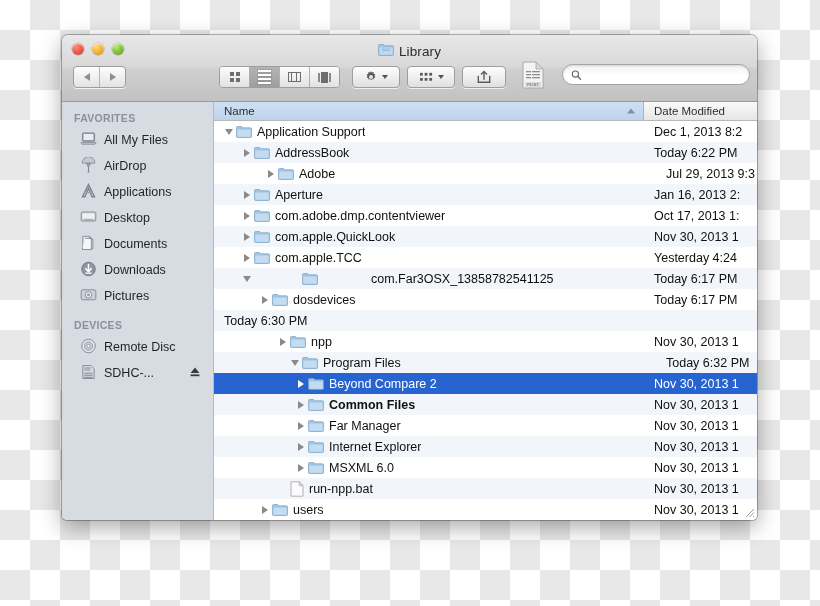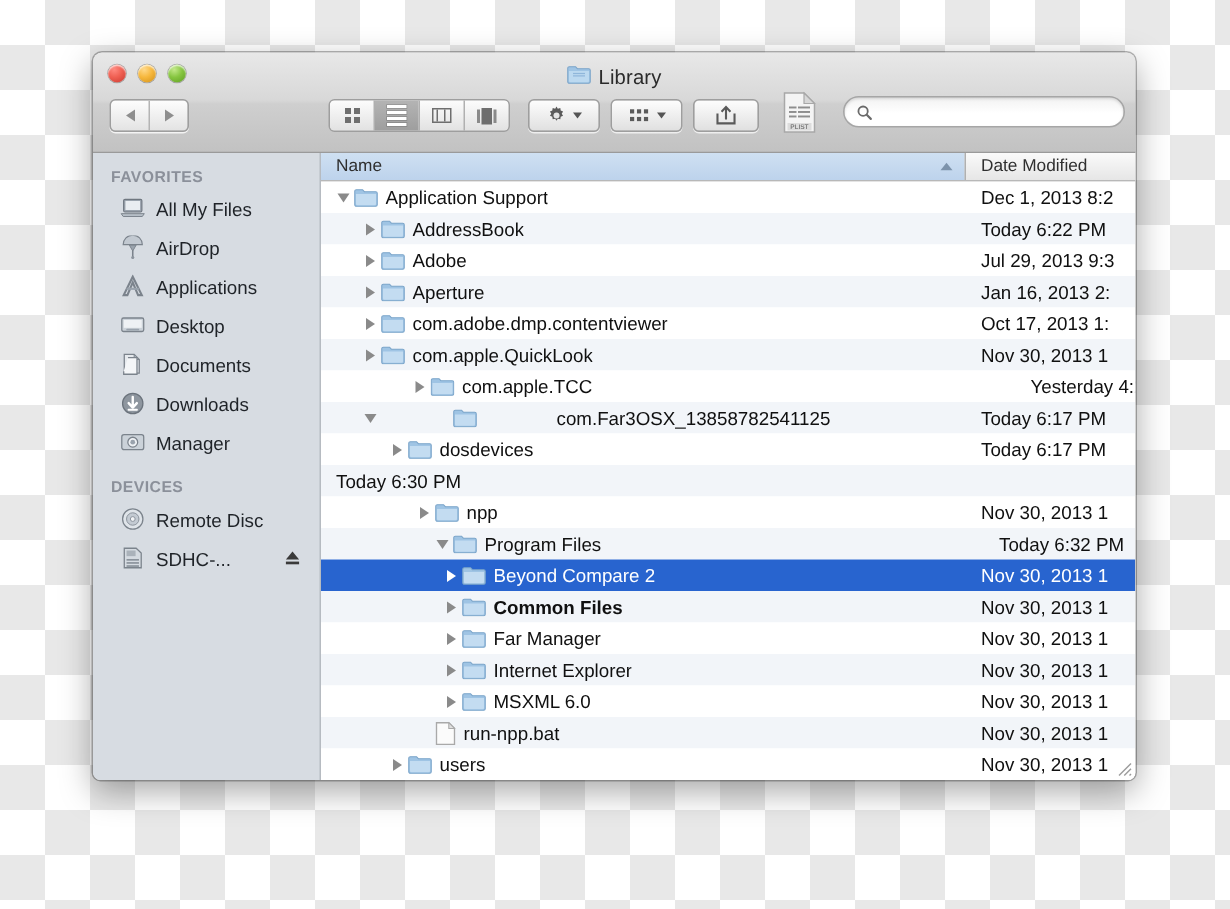--- a/index.html
+++ b/index.html
@@ -467,21 +467,21 @@
       </div>
 
       <div class="side-item">
         <span>
           <svg width="17" height="15" viewBox="0 0 18 16">
             <rect x="1.2" y="3" width="15.6" height="10.6" rx="1.6" fill="#cbd2d9" stroke="#7b838c" stroke-width="0.9"></rect>
             <circle cx="9" cy="8.3" r="3.5" fill="#eef1f4" stroke="#7b838c" stroke-width="0.9"></circle>
             <circle cx="9" cy="8.3" r="1.7" fill="#9aa3ad"></circle>
           </svg>
         </span>
-        <span>Manager</span>
+        <span>Pictures</span>
       </div>
 
       <div class="side-header" style="margin-top:6px;">DEVICES</div>
 
       <div class="side-item">
         <span>
           <svg width="17" height="16" viewBox="0 0 18 17">
             <circle cx="9" cy="8.5" r="7.2" fill="#dfe4e9" stroke="#7b838c" stroke-width="0.9"></circle>
             <circle cx="9" cy="8.5" r="4.4" fill="#c3cad2" stroke="#8b939c" stroke-width="0.7"></circle>
             <circle cx="9" cy="8.5" r="1.7" fill="#f2f4f6" stroke="#8b939c" stroke-width="0.7"></circle>
@@ -549,21 +549,21 @@
                 <svg width="16" height="13" viewBox="0 0 16 13">
                   <path d="M0.5 2.5 a1 1 0 0 1 1-1 h4.2 l1.2 1.3 h7.6 a1 1 0 0 1 1 1 v7.7 a1 1 0 0 1-1 1 h-13 a1 1 0 0 1-1-1 z" fill="#9fc4e4" stroke="#7aa4c9" stroke-width="0.7"></path>
                   <path d="M1.3 4.4 h13.4 v6.4 a1 1 0 0 1-1 1 h-11.4 a1 1 0 0 1-1-1 z" fill="#c3dcf1"></path>
                 </svg>
               </span>
               <span class="item-label">AddressBook</span>
             </div>
             <div class="cell-date">Today 6:22 PM</div>
           </div>
           <div class="row odd">
-            <div class="cell-name" style="padding-left: 26px;">
+            <div class="cell-name" style="padding-left: 38px; margin-left: 12px;">
               <span class="disc-tri">
                 <span class="tri-closed"></span>
               </span>
               <span class="item-ico">
                 <svg width="16" height="13" viewBox="0 0 16 13">
                   <path d="M0.5 2.5 a1 1 0 0 1 1-1 h4.2 l1.2 1.3 h7.6 a1 1 0 0 1 1 1 v7.7 a1 1 0 0 1-1 1 h-13 a1 1 0 0 1-1-1 z" fill="#9fc4e4" stroke="#7aa4c9" stroke-width="0.7"></path>
                   <path d="M1.3 4.4 h13.4 v6.4 a1 1 0 0 1-1 1 h-11.4 a1 1 0 0 1-1-1 z" fill="#c3dcf1"></path>
                 </svg>
               </span>
               <span class="item-label">Adobe</span>
@@ -609,21 +609,21 @@
                 <svg width="16" height="13" viewBox="0 0 16 13">
                   <path d="M0.5 2.5 a1 1 0 0 1 1-1 h4.2 l1.2 1.3 h7.6 a1 1 0 0 1 1 1 v7.7 a1 1 0 0 1-1 1 h-13 a1 1 0 0 1-1-1 z" fill="#9fc4e4" stroke="#7aa4c9" stroke-width="0.7"></path>
                   <path d="M1.3 4.4 h13.4 v6.4 a1 1 0 0 1-1 1 h-11.4 a1 1 0 0 1-1-1 z" fill="#c3dcf1"></path>
                 </svg>
               </span>
               <span class="item-label">com.apple.QuickLook</span>
             </div>
             <div class="cell-date">Nov 30, 2013 1</div>
           </div>
           <div class="row odd">
-            <div class="cell-name" style="padding-left: 26px; margin-left: 33px;">
+            <div class="cell-name" style="padding-left: 26px;">
               <span class="disc-tri">
                 <span class="tri-closed"></span>
               </span>
               <span class="item-ico">
                 <svg width="16" height="13" viewBox="0 0 16 13">
                   <path d="M0.5 2.5 a1 1 0 0 1 1-1 h4.2 l1.2 1.3 h7.6 a1 1 0 0 1 1 1 v7.7 a1 1 0 0 1-1 1 h-13 a1 1 0 0 1-1-1 z" fill="#9fc4e4" stroke="#7aa4c9" stroke-width="0.7"></path>
                   <path d="M1.3 4.4 h13.4 v6.4 a1 1 0 0 1-1 1 h-11.4 a1 1 0 0 1-1-1 z" fill="#c3dcf1"></path>
                 </svg>
               </span>
               <span class="item-label">com.apple.TCC</span>

